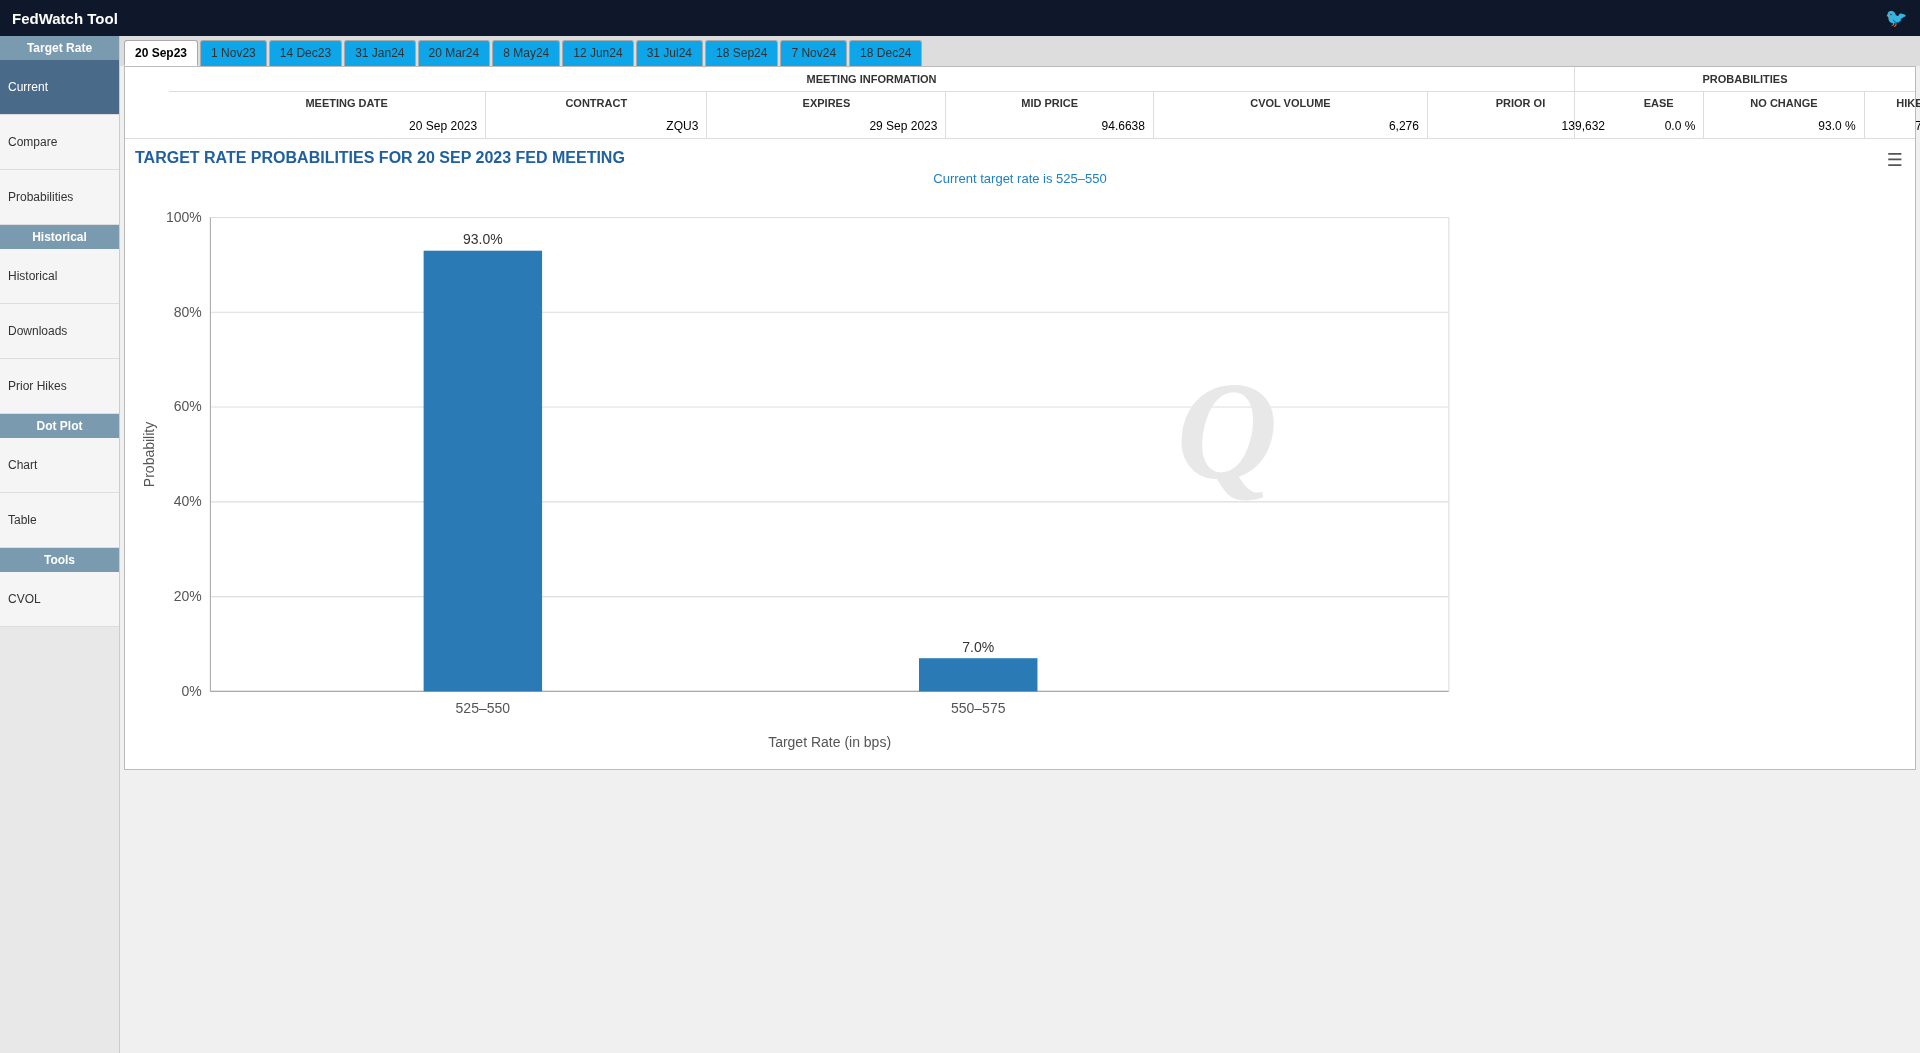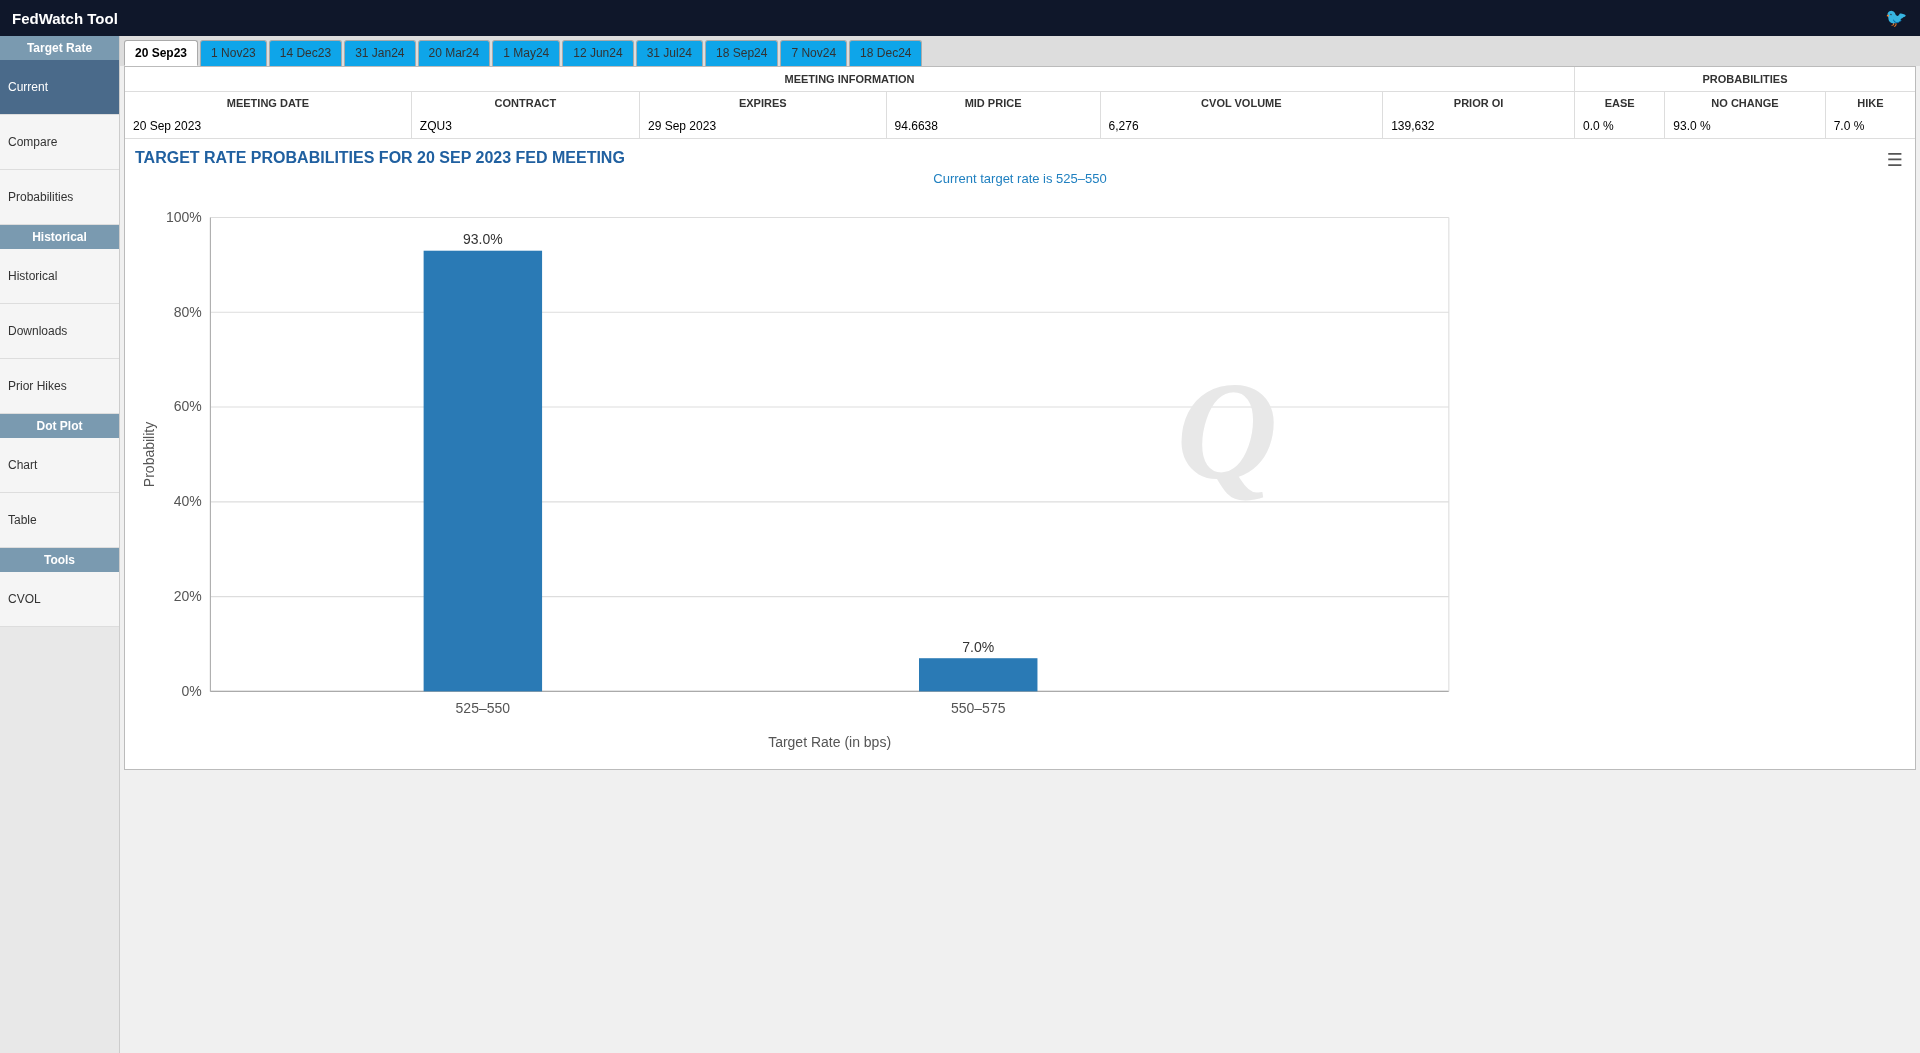--- a/index.html
+++ b/index.html
@@ -86,50 +86,52 @@
       background: white;
       margin: 0 4px 4px 4px;
       border: 1px solid #bbb;
       padding: 0;
     }
 
     
     #meeting-info {
       display: flex;
       border-bottom: 1px solid #ddd;
+      padding-left: 44px;
     }
     .meeting-info-section {
       flex: 1;
       border-right: 1px solid #ddd;
     }
     .meeting-info-section:last-child { border-right: none; flex: 0 0 340px; }
     .section-header {
       text-align: center;
       font-size: 11px;
       font-weight: bold;
       padding: 6px;
       border-bottom: 1px solid #ddd;
       color: #333;
     }
     .info-table {
       width: 100%;
       border-collapse: collapse;
       font-size: 12px;
+      margin-left: 39px;
     }
     .info-table th {
       text-align: center;
       padding: 5px 8px;
       font-size: 11px;
       font-weight: bold;
       color: #333;
       border-right: 1px solid #ddd;
     }
     .info-table th:last-child { border-right: none; }
     .info-table td {
-      text-align: left;
+      text-align: right;
       padding: 5px 8px;
       border-right: 1px solid #ddd;
     }
     .info-table td:last-child { border-right: none; }
 
     
     #chart-area {
       padding: 10px 10px 10px 10px;
       position: relative;
     }
@@ -189,21 +191,21 @@
 
   <div id="main">
 
     <div id="tabs">
 
     <div class="tab active">20 Sep23</div>
         <div class="tab">1 Nov23</div>
         <div class="tab">14 Dec23</div>
         <div class="tab">31 Jan24</div>
         <div class="tab">20 Mar24</div>
-        <div class="tab">1 May24</div>
+        <div class="tab">8 May24</div>
         <div class="tab">12 Jun24</div>
         <div class="tab">31 Jul24</div>
         <div class="tab">18 Sep24</div>
         <div class="tab">7 Nov24</div>
         <div class="tab">18 Dec24</div>
       </div>
 
     <div id="content">
 
       <div id="meeting-info">

